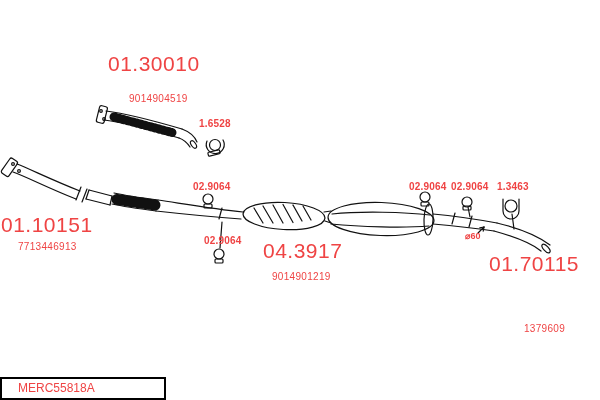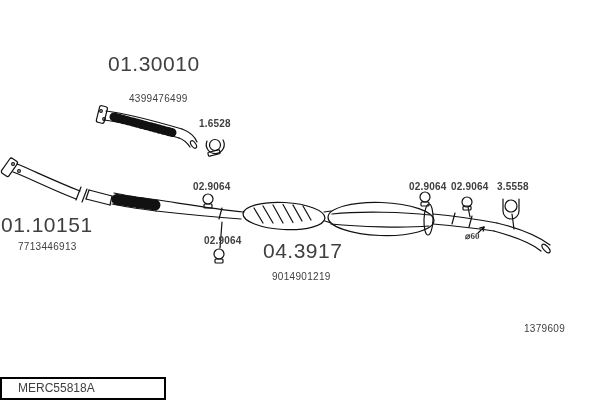--- a/index.html
+++ b/index.html
@@ -1,18 +1,18 @@
 <!DOCTYPE html>
 <html><head>
 <meta charset="utf-8">
 <style>
   html,body{margin:0;padding:0;background:#fff;}
   #stage{
     position:relative;width:600px;height:400px;background:#ffffff;
-    font-family:"Liberation Sans",sans-serif;color:#404040;overflow:hidden;
+    font-family:"Liberation Sans",sans-serif;color:#ef4444;overflow:hidden;
   }
   #art{position:absolute;left:0;top:0;}
   .label{position:absolute;white-space:nowrap;}
   .pn{font-size:21px;letter-spacing:0.5px;font-weight:400;}
   .ref{font-size:10px;letter-spacing:0.3px;}
   .fit{font-size:10px;font-weight:700;letter-spacing:0.2px;}
   .dia{font-size:9px;font-weight:700;}
   .codebox{
     position:absolute;left:0px;top:377px;width:146px;height:19px;
     border:2px solid #000;background:#fff;
@@ -119,38 +119,39 @@
         <path d="M472 216 l-3 11"></path>
         <path d="M478 233 l6 -6"></path>
         <path d="M484 227 l-4.2 0.8"></path>
         <path d="M484 227 l-0.8 4.2"></path>
       </g>
 
     </g>
   </svg>
 
   <div class="label pn" style="left:108px;top:52px;">01.30010</div>
-  <div class="label ref" style="left:129px;top:93px;">4399476499</div>
+  <div class="label ref" style="left:129px;top:93px;">9014904519</div>
 
   <div class="label fit" style="left:199px;top:118px;">1.6528</div>
 
   <div class="label pn" style="left:1px;top:213px;">01.10151</div>
   <div class="label ref" style="left:18px;top:241px;">7713446913</div>
 
   <div class="label fit" style="left:193px;top:181px;">02.9064</div>
   <div class="label fit" style="left:204px;top:235px;">02.9064</div>
 
   <div class="label pn" style="left:263px;top:239px;">04.3917</div>
   <div class="label ref" style="left:272px;top:264px;margin-top:7px;">9014901219</div>
 
   <div class="label fit" style="left:409px;top:181px;">02.9064</div>
   <div class="label fit" style="left:451px;top:181px;">02.9064</div>
-  <div class="label fit" style="left:497px;top:181px;">3.5558</div>
+  <div class="label fit" style="left:497px;top:181px;">1.3463</div>
 
-  <div class="label dia" style="left:465px;top:231px;font-family:Liberation Serif, serif;">⌀60</div>
+  <div class="label dia" style="left:465px;top:231px;">⌀60</div>
 
+  <div class="label pn" style="left:489px;top:252px;">01.70115</div>
   <div class="label ref" style="left:524px;top:280px;margin-top:43px;">1379609</div>
 
   <div class="codebox">
     <span>MERC55818A</span>
   </div>
 
 </div>
 
 </body></html>

